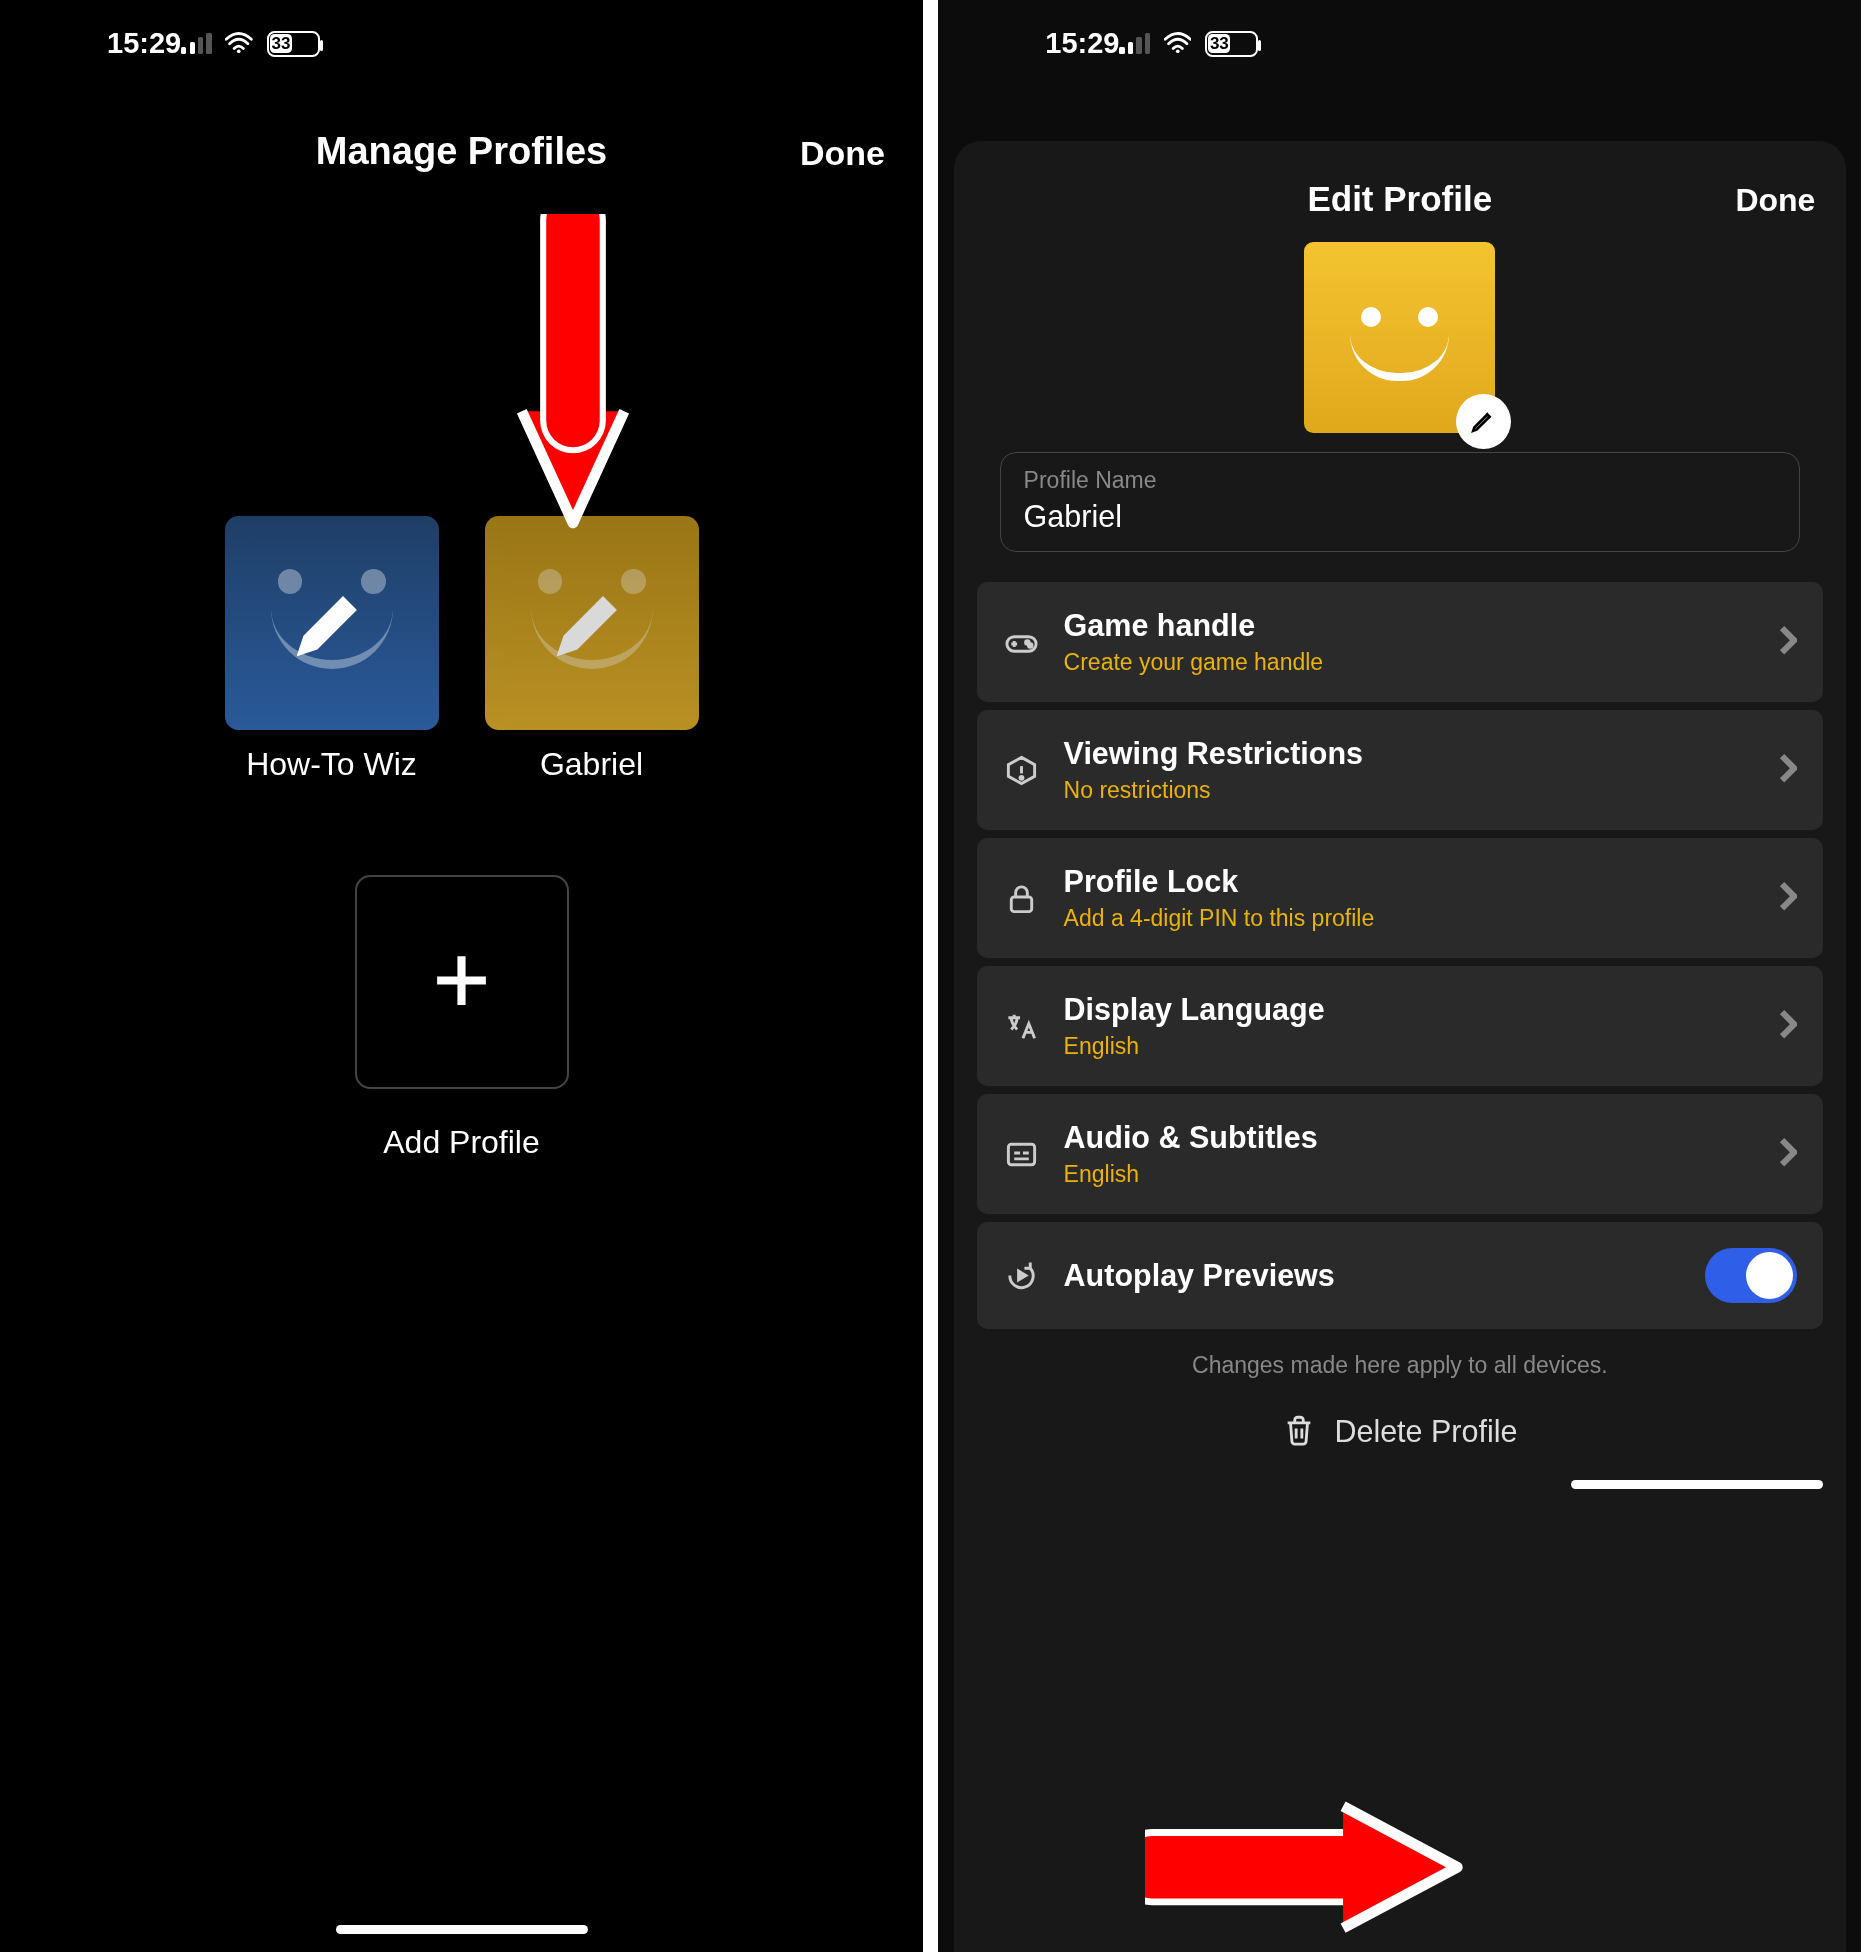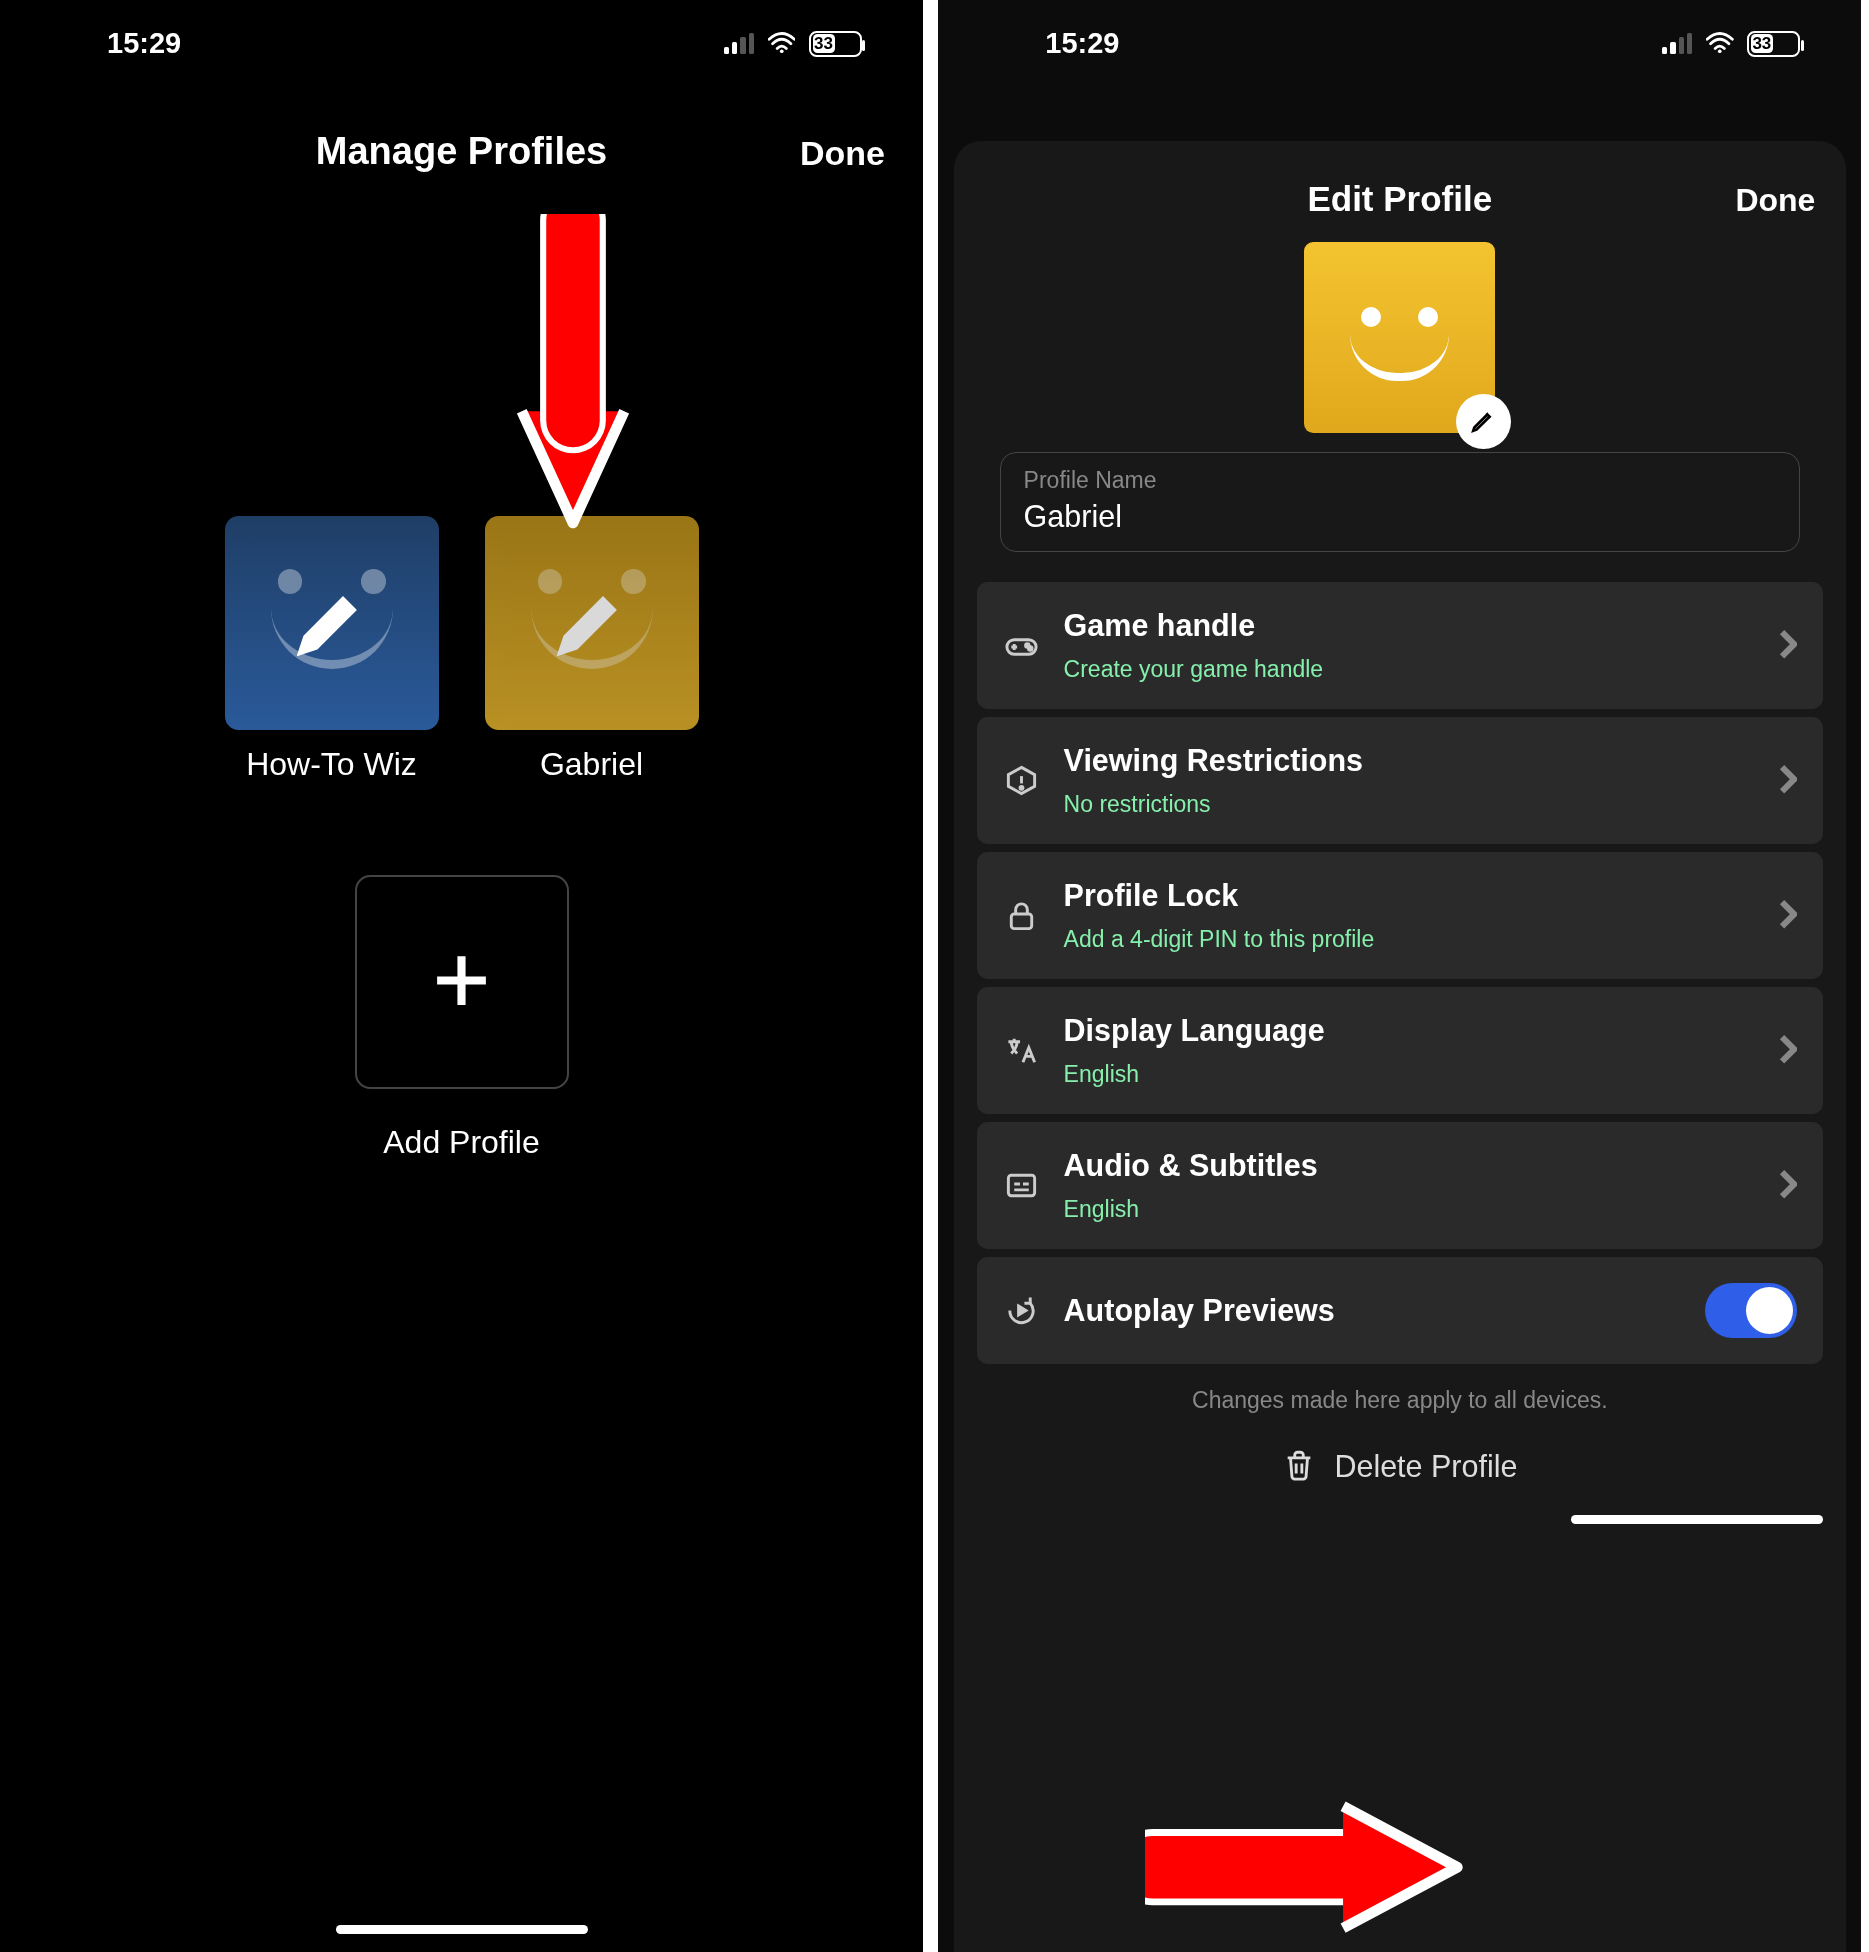--- a/index.html
+++ b/index.html
@@ -20,21 +20,20 @@
     color: #fff;
     overflow: hidden;
   }
   .phone.right { background: #0c0c0c; }
 
   
   .status-bar {
     height: 84px;
     display: flex;
     align-items: center;
-    justify-content: space-between;
     padding: 3px 61px 0 107px;
     font-size: 29px;
     font-weight: 600;
   }
   .status-right { display: flex; align-items: center; gap: 13.7px; }
   .signal-bars { display: flex; align-items: flex-end; gap: 3.1px; height: 21.4px; }
   .signal-bars span { width: 5.3px; background:#fff; border-radius:1.5px; }
   .signal-bars span.dim { background:#555; }
   .wifi { width:27.5px; height:21.4px; }
   .battery-pill {
@@ -131,21 +130,21 @@
 
   .settings-list { display:flex; flex-direction:column; gap:8px;}
   .setting-row {
     background:#2a2a2a; border-radius:10.7px; padding:26px 26px;
     display:flex; align-items:center; gap:23px;
   }
   .setting-icon { width:38px; height:38px; flex-shrink:0; display:flex; align-items:center; justify-content:center;}
   .setting-icon svg{ width:35px; height:35px; stroke:#ccc; stroke-width:2; fill:none;}
   .setting-text { flex:1; }
   .setting-title { font-size:30.5px; font-weight:600;}
-  .setting-sub { font-size:23px; color:#86efac; margin-top:13px;}
+  .setting-sub { font-size:23px; color:#eab308; margin-top:6px;}
   .chevron svg{ width:18.3px; height:30.5px; stroke:#888; stroke-width:4; fill:none;}
   .toggle {
     width:92px; height:55px; background:#555; border-radius:30.5px; position:relative; flex-shrink:0;
   }
   .toggle.on{ background:#2f5fe8;}
   .toggle .knob{
     position:absolute; width:47px; height:47px; background:#fff; border-radius:50%;
     top:3.8px; left:3.8px; transition:none;
   }
   .toggle.on .knob{ left:auto; right:3.8px;}

